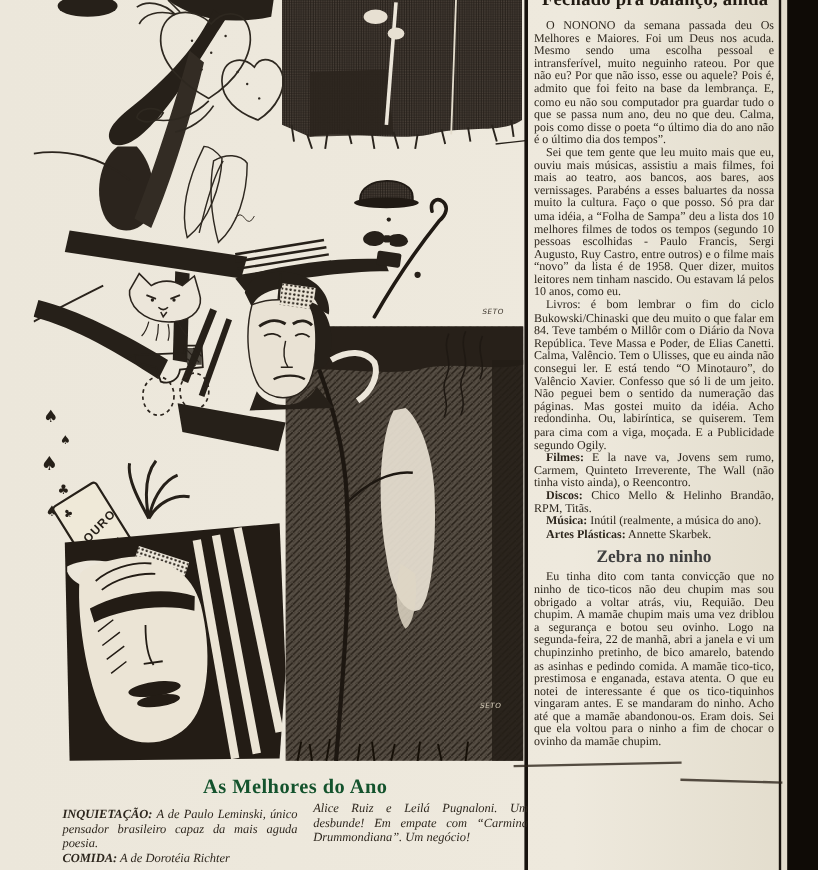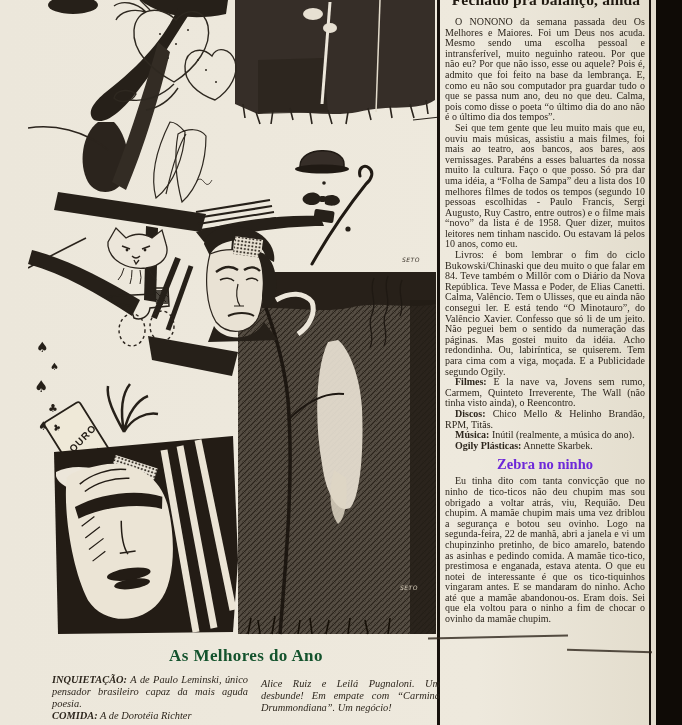--- a/index.html
+++ b/index.html
@@ -18,24 +18,24 @@
     font:bold 15.5px/18px "Liberation Serif",serif;color:#211a12;
     text-align:center;white-space:nowrap;letter-spacing:.2px;
   }
   .right-col{
     position:absolute;left:445px;top:17px;width:200px;
     font-size:10px;line-height:10.6px;color:#2d261d;text-align:justify;
   }
   .right-col p{margin:0;text-indent:10px;}
   .lbl{font-weight:bold;margin-top:27px;}
   .lbl-it{}
-  .zebra-h{font:bold 14.5px/17px "Liberation Serif",serif;text-align:center;margin:5px 0 3px 0;color:#6d28d9;}
+  .zebra-h{font:bold 14.5px/17px "Liberation Serif",serif;text-align:center;margin:5px 0 3px 0;color:#404040;}
   .bottom{position:absolute;left:52px;top:646px;width:388px;color:#2d261d;}
   .bottom-h{margin:0;text-align:center;font:bold 17px/19px "Liberation Serif",serif;color:#14532d;letter-spacing:.4px;}
-  .bcols{display:flex;gap:13px;margin-top:9px;align-items:center;}
+  .bcols{display:flex;gap:13px;margin-top:9px;}
   .bcol{font:italic 10.4px/12.1px "Liberation Serif",serif;text-align:justify;}
   .bcol p{margin:0;}
   .bcol-left{width:196px;}
   .bcol-right{width:179px;margin-top:-5px;font-family:Liberation Serif, serif;}
   .blbl{font-weight:bold;}
   .artifact{position:absolute;height:2px;background:rgba(45,36,26,.8);}
   .a1{left:428px;top:636px;width:140px;transform:rotate(-1.2deg);}
   .a2{left:567px;top:650px;width:85px;transform:rotate(1.6deg);}
   .suit{fill:#262019;font-family:"DejaVu Sans",sans-serif;}
   .sig{font-family:"DejaVu Sans",sans-serif;font-style:italic;letter-spacing:.5px;}
@@ -247,21 +247,21 @@
 
   <h1 class="col-title">Fechado pra balanço, ainda</h1>
 
   <div class="right-col">
     <p>O NONONO da semana passada deu Os Melhores e Maiores. Foi um Deus nos acuda. Mesmo sendo uma escolha pessoal e intransferível, muito neguinho rateou. Por que não eu? Por que não isso, esse ou aquele? Pois é, admito que foi feito na base da lembrança. E, como eu não sou computador pra guardar tudo o que se passa num ano, deu no que deu. Calma, pois como disse o poeta “o último dia do ano não é o último dia dos tempos”.</p>
     <p>Sei que tem gente que leu muito mais que eu, ouviu mais músicas, assistiu a mais filmes, foi mais ao teatro, aos bancos, aos bares, aos vernissages. Parabéns a esses baluartes da nossa muito la cultura. Faço o que posso. Só pra dar uma idéia, a “Folha de Sampa” deu a lista dos 10 melhores filmes de todos os tempos (segundo 10 pessoas escolhidas - Paulo Francis, Sergi Augusto, Ruy Castro, entre outros) e o filme mais “novo” da lista é de 1958. Quer dizer, muitos leitores nem tinham nascido. Ou estavam lá pelos 10 anos, como eu.</p>
     <p><span class="lbl-it">Livros:</span> <span>é bom lembrar o fim do ciclo Bukowski/Chinaski que deu muito o que falar em 84. Teve também o Millôr com o Diário da Nova República. Teve Massa e Poder, de Elias Canetti. Calma, Valêncio. Tem o Ulisses, que eu ainda não consegui ler. E está tendo “O Minotauro”, do Valêncio Xavier. Confesso que só li de um jeito. Não peguei bem o sentido da numeração das páginas. Mas gostei muito da idéia. Acho redondinha. Ou, labiríntica, se quiserem. Tem para cima com a viga, moçada. E a Publicidade segundo Ogily.</span></p>
     <p><span class="lbl">Filmes:</span> <span>E la nave va, Jovens sem rumo, Carmem, Quinteto Irreverente, The Wall (não tinha visto ainda), o Reencontro.</span></p>
     <p><span class="lbl">Discos:</span> <span>Chico Mello &amp; Helinho Brandão, RPM, Titãs.</span></p>
     <p><span class="lbl">Música:</span> <span>Inútil (realmente, a música do ano).</span></p>
-    <p><span class="lbl">Ogily Plásticas:</span> <span>Annette Skarbek.</span></p>
+    <p><span class="lbl">Artes Plásticas:</span> <span>Annette Skarbek.</span></p>
     <h2 class="zebra-h">Zebra no ninho</h2>
     <p>Eu tinha dito com tanta convicção que no ninho de tico-ticos não deu chupim mas sou obrigado a voltar atrás, viu, Requião. Deu chupim. A mamãe chupim mais uma vez driblou a segurança e botou seu ovinho. Logo na segunda-feira, 22 de manhã, abri a janela e vi um chupinzinho pretinho, de bico amarelo, batendo as asinhas e pedindo comida. A mamãe tico-tico, prestimosa e enganada, estava atenta. O que eu notei de interessante é que os tico-tiquinhos vingaram antes. E se mandaram do ninho. Acho até que a mamãe abandonou-os. Eram dois. Sei que ela voltou para o ninho a fim de chocar o ovinho da mamãe chupim.</p>
   </div>
 
   <div class="artifact a1"></div>
   <div class="artifact a2"></div>
 
   <div class="bottom">
     <h2 class="bottom-h">As Melhores do Ano</h2>
     <div class="bcols">

